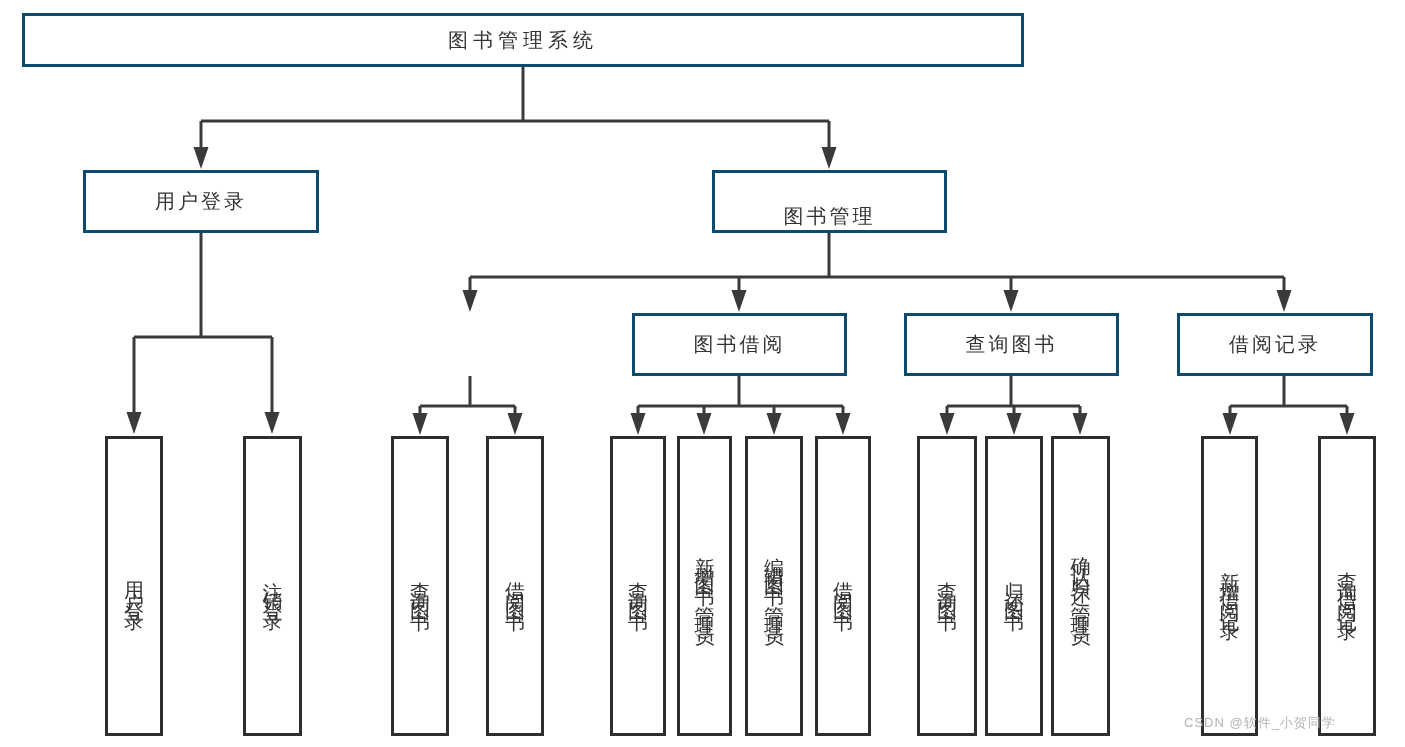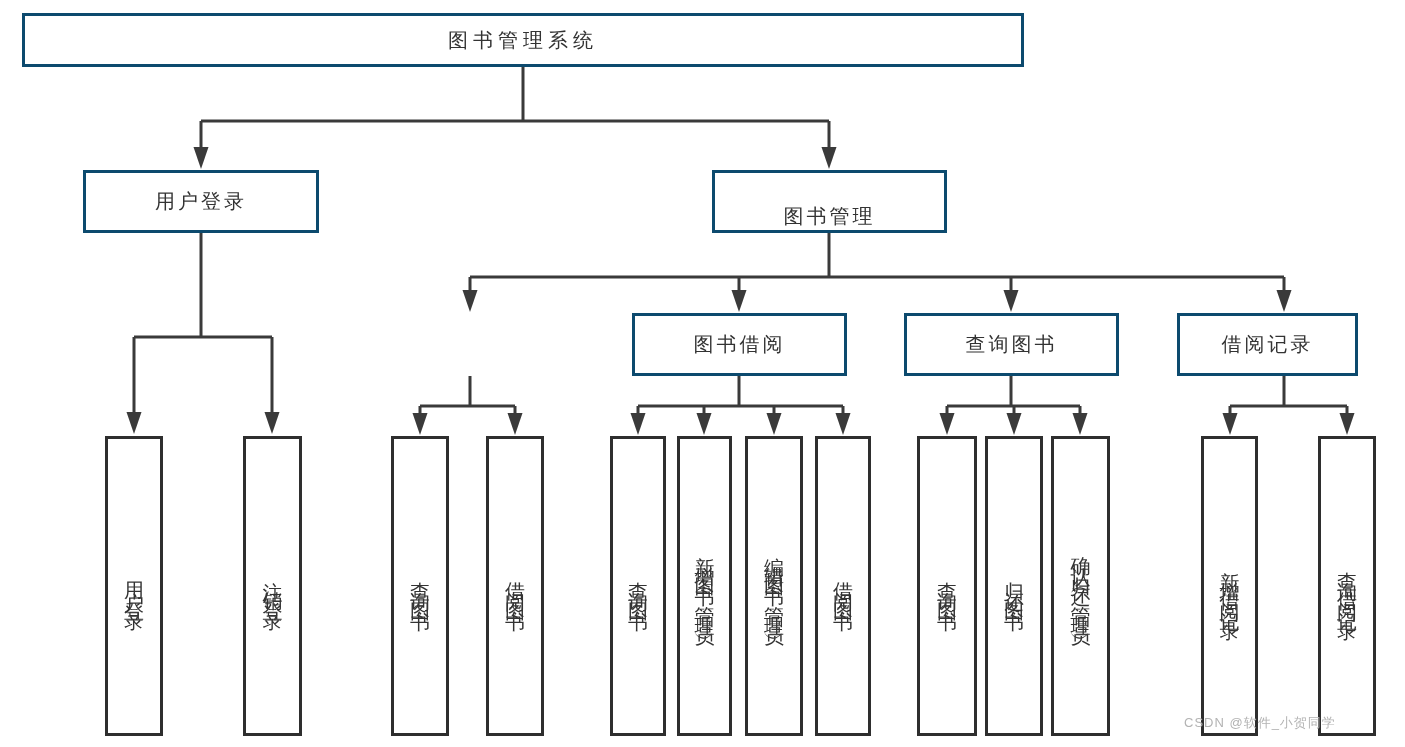--- a/index.html
+++ b/index.html
@@ -135,21 +135,21 @@
   <div class="hnode" style="left:712px; top:170px; width:235px; height:63px;align-items:flex-end;">
     <span>图书管理</span>
   </div>
 
   <div class="hnode" style="left:632px; top:313px; width:215px; height:63px;">
     <span>图书借阅</span>
   </div>
   <div class="hnode" style="left:904px; top:313px; width:215px; height:63px;">
     <span>查询图书</span>
   </div>
-  <div class="hnode" style="left:1177px; top:313px; width:181px; height:63px;">
+  <div class="hnode" style="left:1177px; top:313px; width:196px; height:63px;">
     <span>借阅记录</span>
   </div>
 
   <div class="vnode" style="left:105px; top:436px; width:58px; height:300px;">
     <span class="vlabel">用户登录</span>
   </div>
   <div class="vnode" style="left:243px; top:436px; width:59px; height:300px;">
     <span class="vlabel">注销登录</span>
   </div>
 

